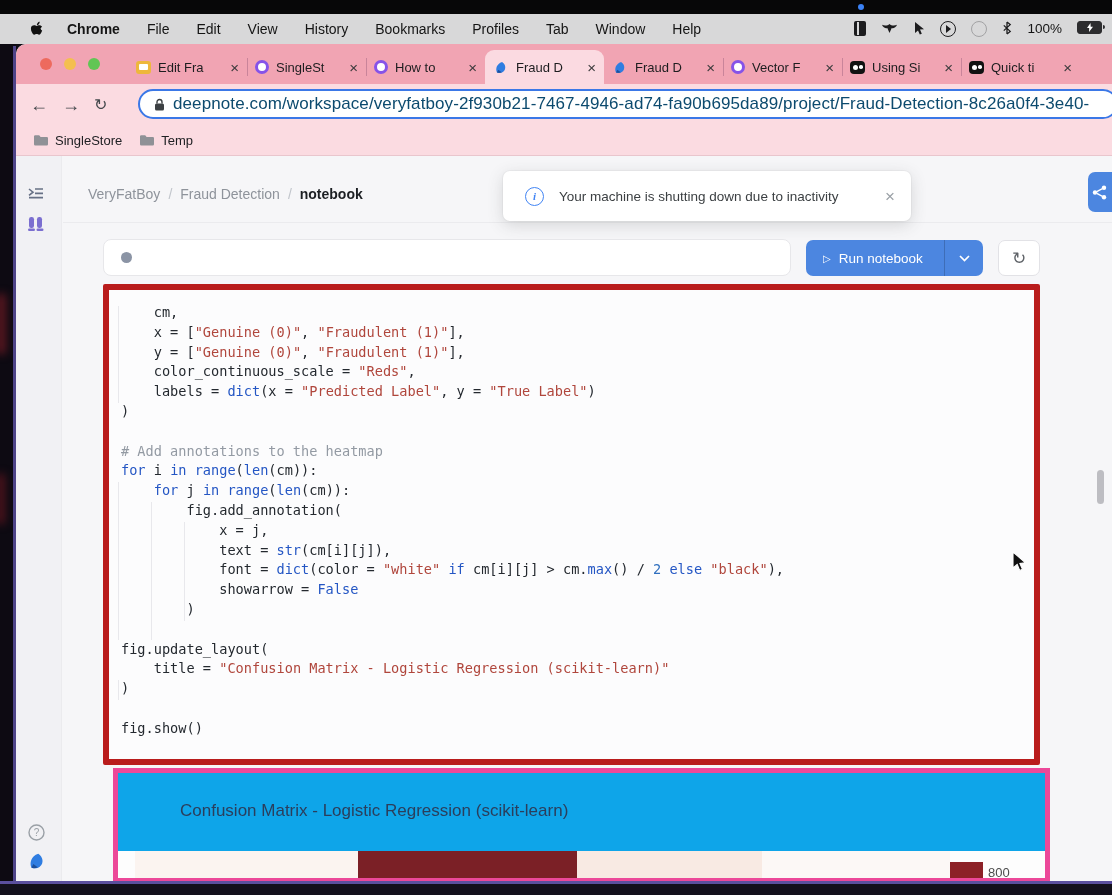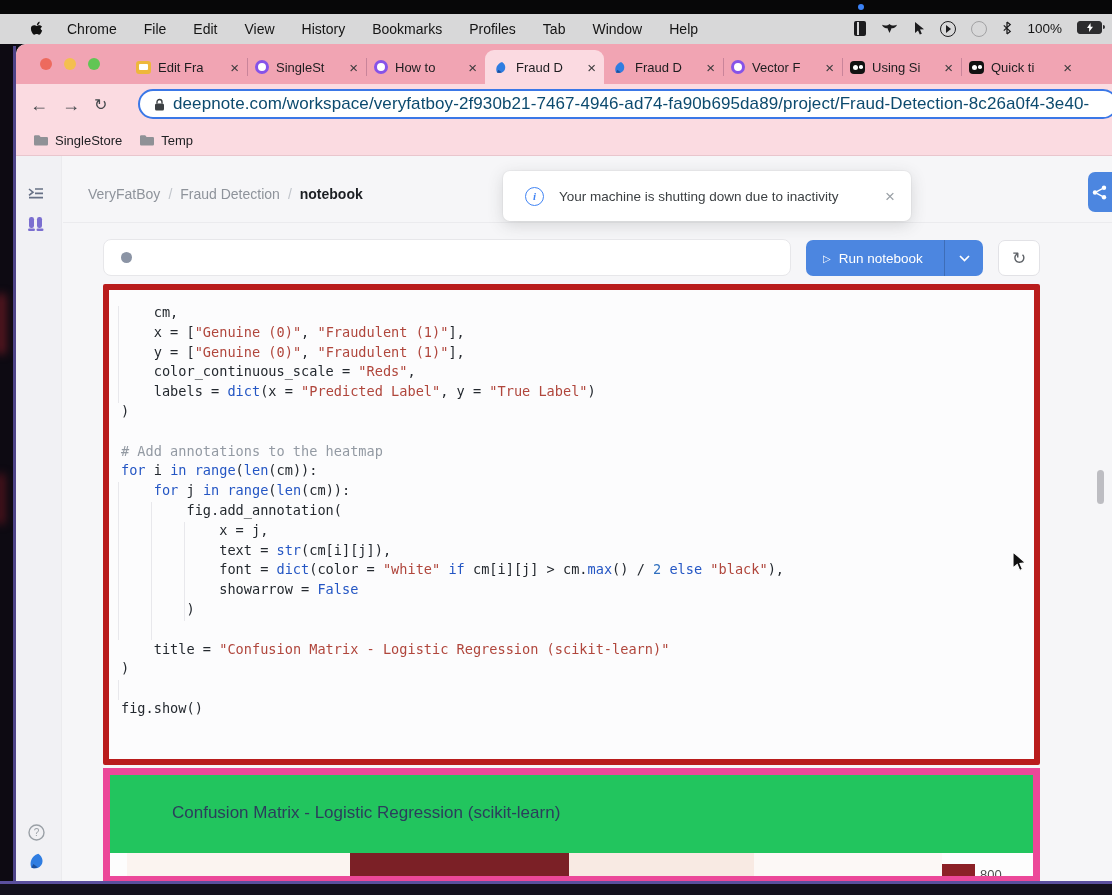--- a/index.html
+++ b/index.html
@@ -7,21 +7,21 @@
           font-family:"Liberation Sans",sans-serif;-webkit-font-smoothing:antialiased;}
   
   .video-strip{position:absolute;left:0;top:0;width:1112px;height:14px;background:#070708;}
   .video-strip .vdot{position:absolute;left:858px;top:4px;width:6px;height:6px;border-radius:50%;background:#3b82f6;}
   
   .menubar{position:absolute;left:0;top:14px;width:1112px;height:30px;background:#d8d8d9;
            display:flex;align-items:center;color:#141414;font-size:14px;}
   .apple{margin-left:30px;display:flex;align-items:center;}
   .menu-items{display:flex;align-items:center;gap:27px;margin-left:24px;}
   .menu-item{cursor:default;}
-  .menu-item.bold{font-weight:400;}
+  .menu-item.bold{font-weight:700;}
   .status{margin-left:auto;display:flex;align-items:flex-start;gap:15px;margin-right:10px;}
   .sicon{display:flex;align-items:center;justify-content:center;}
   .book-glyph{width:12px;height:15px;background:#1c1c1e;border-radius:2px;position:relative;}
   .book-glyph:after{content:"";position:absolute;left:3px;top:1px;bottom:1px;width:1.5px;background:#d8d8d9;}
   .playcircle{width:14px;height:14px;border:1.6px solid #1c1c1e;border-radius:50%;position:relative;}
   .playcircle:after{content:"";position:absolute;left:4.5px;top:3px;border-left:5px solid #1c1c1e;
                     border-top:4px solid transparent;border-bottom:4px solid transparent;}
   .mirrorcircle{width:14px;height:14px;border:1.6px solid #a2a2a4;border-radius:50%;}
   .batt-pct{font-size:13.5px;}
   .battery{width:23px;height:11px;border:1.3px solid #2c2c2e;border-radius:3px;position:relative;background:#2c2c2e;
@@ -91,21 +91,21 @@
                border-radius:7px;box-sizing:border-box;display:flex;align-items:center;justify-content:center;
                color:#5f6368;font-size:17px;}
   
   .code-cell{position:absolute;left:87px;top:128px;width:937px;height:481px;background:#fcfcfd;border:6px solid #b91c1c;
              border-radius:2px;box-sizing:border-box;overflow:hidden;}
   .code{position:absolute;left:12px;top:13px;font-family:"DejaVu Sans Mono",monospace;font-size:13.6px;line-height:19.8px;color:#24292f;}
   .code-line{white-space:pre;height:19.8px;}
   .tok-t{color:#24292f}.tok-k{color:#2456c4}.tok-s{color:#b0463c}.tok-c{color:#939aa3}.tok-n{color:#2f6fbf}
   .guide{position:absolute;width:1px;background:#e8e8ec;}
   
-  .output-card{position:absolute;left:87px;top:612px;width:937px;height:115px;background:#22c55e;border:7px solid #ec4899;
+  .output-card{position:absolute;left:97px;top:612px;width:937px;height:115px;background:#0ea5e9;border:5px solid #ec4899;
                box-sizing:border-box;overflow:hidden;}
   .chart-title{position:absolute;left:62px;top:28px;font-size:17px;color:#2b3e5c;}
   .heat{position:absolute;left:0;top:78px;right:0;bottom:0;background:#fdfdfd;}
   .heat .c1{position:absolute;left:17px;top:0;width:223px;bottom:0;background:#fbf4f0;}
   .heat .c2{position:absolute;left:240px;top:0;width:219px;bottom:0;background:#7b2026;}
   .heat .c3{position:absolute;left:459px;top:0;width:185px;bottom:0;background:#f8eae3;}
   .heat .c4{position:absolute;left:644px;top:0;width:188px;bottom:0;background:#fcf8f6;}
   .heat .cbar{position:absolute;left:832px;top:11px;width:33px;bottom:0;background:#8c2127;}
   .heat .cbar-label{position:absolute;left:870px;top:14px;font-size:13px;color:#4c4c4c;font-family:"Liberation Sans",sans-serif;text-decoration:underline;}
   .scroll-thumb{position:absolute;left:1081px;top:314px;width:7px;height:34px;border-radius:4px;background:#bdbdc2;}
@@ -365,20 +365,21 @@
             <div class="code-line"><span class="tok-c"># Add annotations to the heatmap</span></div>
             <div class="code-line"><span class="tok-k">for</span><span class="tok-t"> i </span><span class="tok-k">in</span><span class="tok-t"> </span><span class="tok-k">range</span><span class="tok-t">(</span><span class="tok-k">len</span><span class="tok-t">(cm)):</span></div>
             <div class="code-line"><span class="tok-t">    </span><span class="tok-k">for</span><span class="tok-t"> j </span><span class="tok-k">in</span><span class="tok-t"> </span><span class="tok-k">range</span><span class="tok-t">(</span><span class="tok-k">len</span><span class="tok-t">(cm)):</span></div>
             <div class="code-line"><span class="tok-t">        fig.add_annotation(</span></div>
             <div class="code-line"><span class="tok-t">            x = j,</span></div>
             <div class="code-line"><span class="tok-t">            text = </span><span class="tok-k">str</span><span class="tok-t">(cm[i][j]),</span></div>
             <div class="code-line"><span class="tok-t">            font = </span><span class="tok-k">dict</span><span class="tok-t">(color = </span><span class="tok-s">"white"</span><span class="tok-t"> </span><span class="tok-k">if</span><span class="tok-t"> cm[i][j] &gt; cm.</span><span class="tok-k">max</span><span class="tok-t">() / </span><span class="tok-n">2</span><span class="tok-t"> </span><span class="tok-k">else</span><span class="tok-t"> </span><span class="tok-s">"black"</span><span class="tok-t">),</span></div>
             <div class="code-line"><span class="tok-t">            showarrow = </span><span class="tok-k">False</span></div>
             <div class="code-line"><span class="tok-t">        )</span></div>
             <div class="code-line">&nbsp;</div>
+            <div class="code-line"><span class="tok-t">fig.update_layout(</span></div>
             <div class="code-line"><span class="tok-t">    title = </span><span class="tok-s">"Confusion Matrix - Logistic Regression (scikit-learn)"</span></div>
             <div class="code-line"><span class="tok-t">)</span></div>
             <div class="code-line">&nbsp;</div>
             <div class="code-line"><span class="tok-t">fig.show()</span></div>
           </div>
       </div>
 
       <div class="output-card">
         <div class="chart-title">Confusion Matrix - Logistic Regression (scikit-learn)</div>
         <div class="heat">

